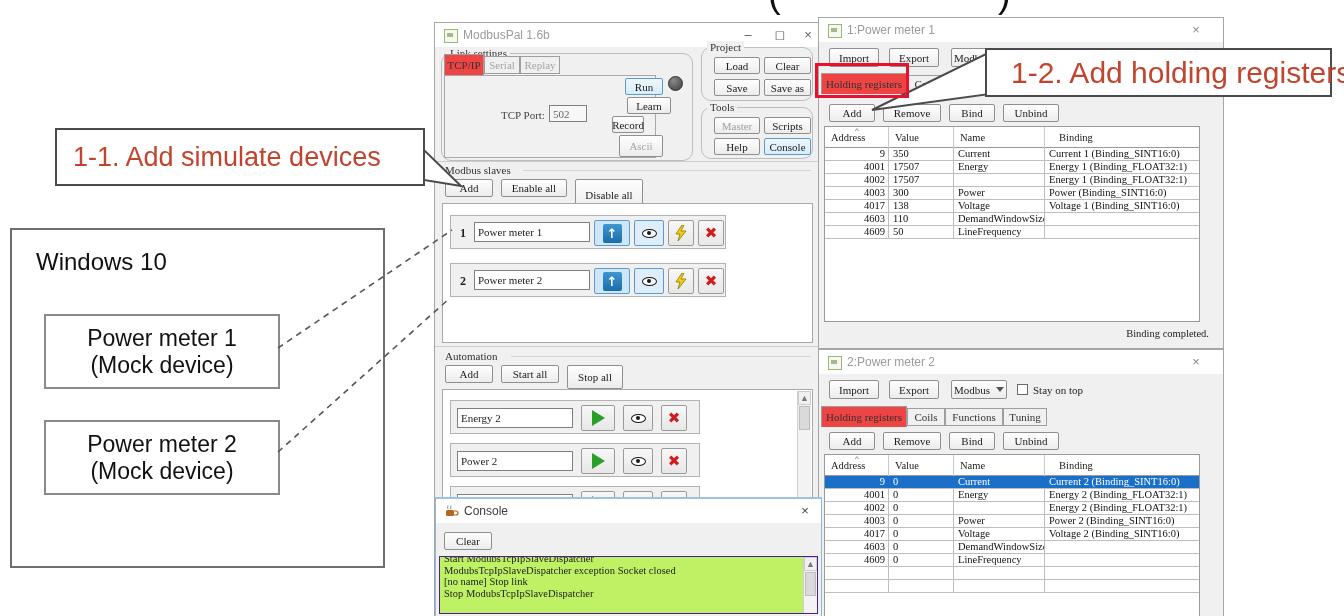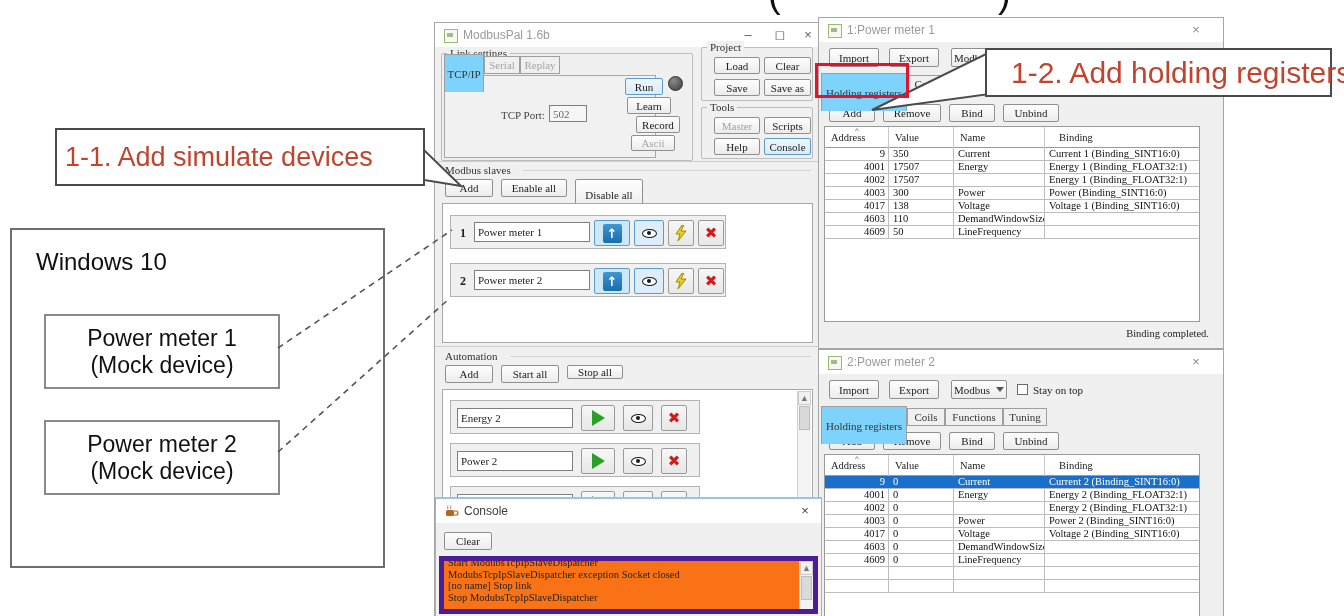--- a/index.html
+++ b/index.html
@@ -9,24 +9,24 @@
   .tbar{position:absolute;left:0;top:0;right:0;height:24px;background:#fff}
   .ttl{position:absolute;left:28px;top:5px;font:12px "Liberation Sans",sans-serif;color:#9b9b9b;white-space:nowrap}
   .ttl.dark{color:#3c3c3c}
   .appicon{position:absolute;width:12px;height:12px;border:1px solid #9ab973;background:#f5f9ef;top:6px;left:9px}
   .appicon::after{content:"";position:absolute;left:2px;top:3px;width:6px;height:4px;background:#a9b694}
   .wctl{position:absolute;top:2px;width:26px;height:20px;text-align:center;font:13px "Liberation Sans",sans-serif;color:#5f5f5f;cursor:default;line-height:20px}
   
   .btn{position:absolute;display:flex;align-items:center;justify-content:center;background:linear-gradient(#fefefe,#ececec);border:1px solid #8f8f8f;border-radius:2px;font:11px "Liberation Serif",serif;color:#1d1d1d;box-sizing:border-box;white-space:nowrap}
   .btn.dis{color:#a3a3a3}
   .btn.hl{border-color:#5e9cc8;background:linear-gradient(#ecf6fc,#d9ecf8)}
-  .grp{position:absolute;border:1px solid #bdbdbd;border-radius:2px;box-sizing:border-box}
+  .grp{position:absolute;border:1px solid #bdbdbd;border-radius:10px;box-sizing:border-box}
   .lgd{position:absolute;top:-7px;left:5px;background:#f0f0f0;padding:0 3px;font:11px "Liberation Serif",serif;color:#333;white-space:nowrap}
   .tab{position:absolute;top:2px;height:18px;display:flex;align-items:center;justify-content:center;font:11px "Liberation Serif",serif;border:1px solid #9e9e9e;background:#f0f0f0;color:#333;box-sizing:border-box;white-space:nowrap;padding:0 4px}
-  .tab.on{background:#7dd3fc;top:0;height:38px;z-index:2;border-bottom:none}
+  .tab.on{background:#ef4444;top:0;height:21px;z-index:2;border-bottom:none}
   .tab.off{color:#a5a5a5}
   .fld{position:absolute;border:1px solid #7f7f7f;background:#fff;font:11px "Liberation Serif",serif;color:#222;padding:0 3px;box-sizing:border-box;outline:none}
   .seclabel{position:absolute;font:11px "Liberation Serif",serif;color:#333;white-space:nowrap}
   .sepline{position:absolute;height:1px;background:#cccccc}
   .panel{position:absolute;background:#fff;border:1px solid #a8a8a8;box-sizing:border-box}
   .srow{position:absolute;background:#f0f0f0;border:1px solid #b3b3b3;box-sizing:border-box}
   .idx{position:absolute;font:bold 12px "Liberation Serif",serif;color:#222}
   .ibtn{position:absolute;display:flex;align-items:center;justify-content:center;background:linear-gradient(#f7f7f7,#e7e7e7);border:1px solid #9a9a9a;border-radius:2px;box-sizing:border-box}
   .ibtn.blue{background:#cde7f7;border-color:#5b9bd0}
   .upsq{width:19px;height:19px;background:linear-gradient(#3f97cf,#1b6cab);border-radius:2px;display:flex;align-items:center;justify-content:center;color:#fff;font:bold 13px "DejaVu Sans",sans-serif}
@@ -49,25 +49,25 @@
   .hc.c0{left:0;width:64px}.hc.c1{left:64px;width:65px}.hc.c2{left:129px;width:91px}.hc.c3{left:228px;width:154px;border-right:none}
   .sortc{position:absolute;left:30px;top:-1px;font:8px "Liberation Sans",sans-serif;color:#666}
   .tbody{position:absolute;left:0;top:21px;right:0;bottom:0}
   .trow{position:relative;height:13px;border-bottom:1px solid #bdbdbd;box-sizing:border-box;background:#fff}
   .trow.sel{background:#1a6fc9}
   .trow.sel .tc{color:#fff;border-right-color:#1a6fc9}
   .tc{position:absolute;top:0;height:12px;font:10.5px "Liberation Serif",serif;color:#111;padding:0 3px 0 4px;box-sizing:border-box;border-right:1px solid #bdbdbd;overflow:hidden;white-space:nowrap;line-height:12px}
   .tc.c0{left:0;width:64px;text-align:right}.tc.c1{left:64px;width:65px}.tc.c2{left:129px;width:91px}.tc.c3{left:220px;width:154px;border-right:none}
   .status{position:absolute;font:10.5px "Liberation Serif",serif;color:#222;white-space:nowrap}
   
-  .logarea{position:absolute;background:#f97316;border:5px solid #4c1d95;overflow:hidden;box-sizing:border-box}
+  .logarea{position:absolute;background:#bef264;border:1px solid #4c1d95;overflow:hidden;box-sizing:border-box}
   .loginner{margin:-4px 0 0 4px}
   .logline{font:10.5px "Liberation Serif",serif;color:#222;line-height:11.5px;white-space:nowrap}
   
-  .callout{position:absolute;z-index:50;background:#fff;border:2px solid #4a4a4a;display:flex;align-items:center;padding-left:8px;box-sizing:border-box;color:#c0442e;font:27px "Liberation Sans",sans-serif;white-space:nowrap}
+  .callout{position:absolute;z-index:50;background:#fff;border:2px solid #4a4a4a;display:flex;align-items:center;padding-left:16px;box-sizing:border-box;color:#c0442e;font:27px "Liberation Sans",sans-serif;white-space:nowrap}
   .annbox{position:absolute;border:2px solid #6e6e6e;z-index:5;box-sizing:border-box}
   .annlabel{position:absolute;font:24px "Liberation Sans",sans-serif;color:#111;white-space:nowrap}
   .mockbox{position:absolute;border:2px solid #8a8a8a;display:flex;flex-direction:column;align-items:center;justify-content:center;font:23px "Liberation Sans",sans-serif;color:#111;text-align:center;box-sizing:border-box;background:#fff}
   .redbox{position:absolute;border:3px solid #e8112d;z-index:45;box-sizing:border-box}
   .pfrag{position:absolute;top:-27px;font:38px "Liberation Sans",sans-serif;color:#111;z-index:1}
   #overlay{position:absolute;left:0;top:0;z-index:40;pointer-events:none}
 </style>
 </head>
 <body>
 
@@ -88,22 +88,22 @@
     <span class="tab on" style="left:2px;width:40px">TCP/IP</span>
     <span class="tab off" style="left:42px;width:36px">Serial</span>
     <span class="tab off" style="left:78px;width:40px">Replay</span>
     <div class="panel" style="left:2px;top:21px;width:212px;height:83px;background:#f1f1f1">
       <span class="seclabel" style="left:56px;top:33px;color:#444">TCP Port:</span>
       <input class="fld" style="left: 104px; top: 29px; width: 38px; height: 17px; background: rgb(247, 247, 247); color: rgb(102, 102, 102);" value="502">
     </div>
     <div class="btn hl" style="left:183px;top:24px;width:38px;height:17px">Run</div>
     <span class="led" style="left:226px;top:22px"></span>
     <div class="btn" style="left:185px;top:43px;width:44px;height:17px">Learn</div>
-    <div class="btn" style="left:194px;top:62px;width:44px;height:17px">Record</div>
-    <div class="btn dis" style="left:189px;top:81px;width:44px;height:16px">Ascii</div>
+    <div class="btn" style="left:170px;top:62px;width:32px;height:17px">Record</div>
+    <div class="btn dis" style="left:177px;top:81px;width:44px;height:22px">Ascii</div>
   </div>
 
   <div class="grp" style="left:266px;top:24px;width:112px;height:54px">
     <span class="lgd">Project</span>
     <div class="btn" style="left:12px;top:9px;width:46px;height:17px">Load</div>
     <div class="btn" style="left:62px;top:9px;width:47px;height:17px">Clear</div>
     <div class="btn" style="left:12px;top:31px;width:46px;height:17px">Save</div>
     <div class="btn" style="left:62px;top:31px;width:47px;height:17px">Save as</div>
   </div>
 
@@ -161,21 +161,21 @@
           <span class="rx">✖</span>
         </div>
     </div>
   </div>
 
   <div class="sepline" style="left:0;top:323px;width:384px"></div>
   <span class="seclabel" style="left:10px;top:327px">Automation</span>
   <div class="sepline" style="left:76px;top:333px;width:300px;background:#d4d4d4"></div>
   <div class="btn" style="left:10px;top:342px;width:48px;height:18px">Add</div>
   <div class="btn" style="left:66px;top:342px;width:58px;height:18px">Start all</div>
-  <div class="btn" style="left:132px;top:342px;width:56px;height:14px">Stop all</div>
+  <div class="btn" style="left:132px;top:342px;width:56px;height:24px">Stop all</div>
 
   <div class="panel" style="left:7px;top:366px;width:371px;height:227px">
 
     <div class="srow" style="left:7px;top:10px;width:250px;height:34px">
       <input class="fld" style="left: 6px; top: 7px; width: 116px; height: 20px;" value="Energy 2">
       <div class="ibtn" style="left:130px;top:4px;width:34px;height:26px">
           <span class="play"></span>
         </div>
       <div class="ibtn" style="left:172px;top:4px;width:30px;height:26px">
           <span class="eye"></span>

